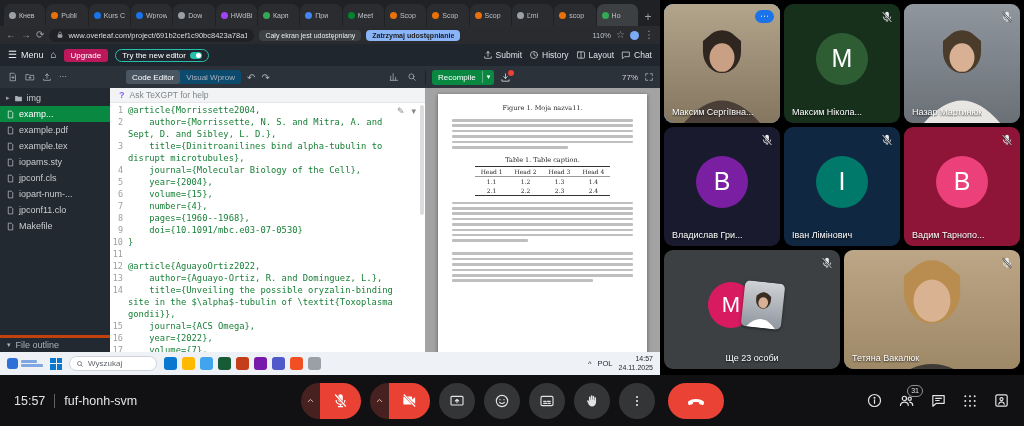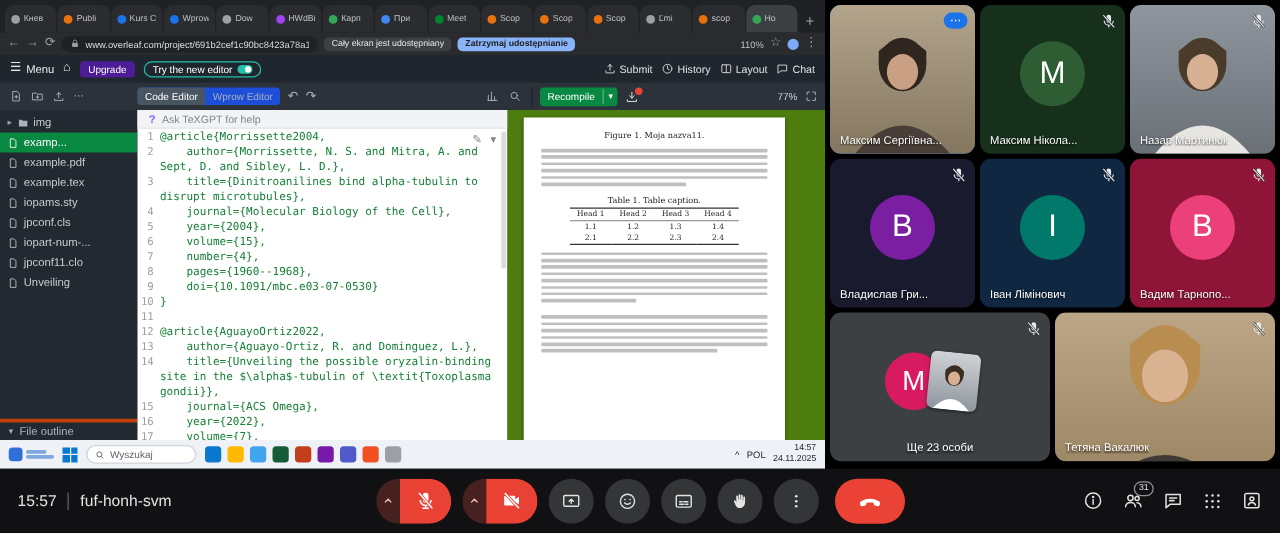--- a/index.html
+++ b/index.html
@@ -24,29 +24,29 @@
   .url{font-size:7.5px;color:#dadce0;white-space:nowrap;overflow:hidden}
   .pill-status{font-size:7px;color:#e8eaed;background:#3c4043;padding:2px 6px;border-radius:4px;white-space:nowrap}
   .pill-stop{font-size:7px;color:#202124;background:#8ab4f8;padding:2px 6px;border-radius:4px;white-space:nowrap;font-weight:bold}
   .sp{flex:1}
   .zoombadge{font-size:7.5px;color:#bdc1c6}
   .avatar-dot{width:9px;height:9px;border-radius:50%;background:#7baaf7;flex:none}
 
   .olheader{height:22px;background:#20262e;display:flex;align-items:center;gap:7px;padding:0 8px;color:#e8eaed}
   .menu-btn{display:flex;align-items:center;gap:4px;font-size:9px}
   .glyph{font-size:10px;line-height:1}
-  .upgrade{background:#4c1d95;color:#fff;font-size:8px;padding:2px 7px;border-radius:3px}
+  .upgrade{background:#be185d;color:#fff;font-size:8px;padding:2px 7px;border-radius:3px}
   .trynew{border:1px solid #25c0ab;color:#fff;font-size:8px;padding:1px 6px;border-radius:9px;display:flex;align-items:center;gap:4px}
   .toggle{width:12px;height:7px;border-radius:4px;background:#25c0ab;position:relative}
   .toggle::after{content:"";position:absolute;right:1px;top:1px;width:5px;height:5px;border-radius:50%;background:#fff}
   .hbtn{display:flex;align-items:center;gap:3px;font-size:8.5px;color:#dde1e6}
 
   .oltoolbar{height:22px;background:#2b323a;display:flex;align-items:center;color:#aab2bb}
   .ft-tools{width:110px;display:flex;align-items:center;gap:7px;padding:0 8px;flex:none}
-  .seg{display:flex;background:#1d4ed8;border-radius:3px;margin-left:0;flex:none}
+  .seg{display:flex;background:#0c4a6e;border-radius:3px;margin-left:16px;flex:none}
   .seg .on{background:#4a5562;color:#fff;font-size:8px;padding:2.5px 6px;border-radius:3px;white-space:nowrap}
   .seg .off{font-size:8px;padding:2.5px 6px;color:#aab2bb;white-space:nowrap}
   .undo{font-size:10px;color:#aab2bb;margin-left:6px}
   .edtools{margin-left:auto;display:flex;gap:8px;padding-right:8px}
   .pdftools{width:235px;flex:none;display:flex;align-items:center;gap:6px;padding:0 6px;border-left:1px solid #1d2228}
   .recompile{display:flex;align-items:center;background:#098842;border-radius:3px;overflow:hidden;color:#fff}
   .recompile .rlab{font-size:8px;padding:3px 6px}
   .recompile .rsep{width:1px;height:12px;background:rgba(255,255,255,.35)}
   .recompile .rdrop{font-size:7px;padding:3px 4px}
   .dl{position:relative;display:flex}
@@ -65,21 +65,21 @@
   .texgpt{height:15px;background:#f1f3f4;border-bottom:1px solid #e3e5e8;display:flex;align-items:center;gap:5px;padding:0 9px;flex:none}
   .texgpt .q{color:#8a5cf5;font-size:9px;font-weight:bold}
   .texgpt .ph{color:#80868b;font-size:8.5px}
   .codewrap{flex:1;overflow:hidden;padding-top:1px}
   .cl{display:flex;align-items:flex-start;min-height:12px}
   .cl .g{width:18px;flex:none;text-align:right;padding-right:5px;color:#9aa0a6;font:8.5px "DejaVu Sans Mono",monospace;line-height:12px}
   .cl .c{flex:1;font:8.8px "DejaVu Sans Mono",monospace;line-height:12px;color:#188038;white-space:pre-wrap;word-break:break-word;padding-right:12px}
   .ed-icons{position:absolute;top:18px;right:9px;display:flex;gap:7px;color:#80868b;font-size:9px}
   .ed-scroll{position:absolute;right:1px;top:17px;width:4px;height:110px;background:#dadce0;border-radius:2px}
 
-  .pdfpane{width:254px;background:#4d7c0f;position:relative;overflow:hidden;flex:none}
+  .pdfpane{width:235px;background:#a3a3a3;position:relative;overflow:hidden;flex:none}
   .page{position:absolute;left:13px;top:6px;width:209px;height:330px;background:#fff;box-shadow:0 1px 4px rgba(0,0,0,.45);
         padding:8px 14px;font-family:"DejaVu Serif",serif;color:#1f1f1f}
   .figcap{font-size:6.5px;text-align:center;margin:2px 0 7px}
   .skel{height:2.6px;background:#bfbfbf;margin:2.8px 0;border-radius:1px}
   .tabcap{font-size:6.5px;text-align:center;margin:7px 0 2px}
   .ptable{margin:1px auto 6px;border-collapse:collapse;font-size:6px;font-family:"DejaVu Serif",serif}
   .ptable th,.ptable td{padding:1px 6px;text-align:center;font-weight:normal}
   .ptable thead th{border-top:1px solid #333;border-bottom:1px solid #999}
   .ptable tbody tr:last-child td{border-bottom:1px solid #333}
 
@@ -285,21 +285,21 @@
           </span>
         <span class="ic">
             <svg viewBox="0 0 24 24" width="10" height="10" fill="none" stroke="#aab2bb" stroke-width="1.8" stroke-linecap="round" stroke-linejoin="round">
               <path d="M12 15V5m0 0L8 9m4-4 4 4M4 17v3h16v-3"></path>
             </svg>
           </span>
         <span class="glyph" style="font-size:8px">⋯</span>
       </div>
       <div class="seg">
         <span class="on">Code Editor</span>
-        <span class="off">Wprow Editor</span>
+        <span class="off">Visual Wprow</span>
       </div>
       <span class="undo">↶</span>
       <span class="undo">↷</span>
       <div class="edtools">
         <span class="ic">
             <svg viewBox="0 0 24 24" width="10" height="10" fill="none" stroke="#aab2bb" stroke-width="1.8" stroke-linecap="round" stroke-linejoin="round">
               <path d="M4 20V10M10 20V4M16 20v-7M21 20H3"></path>
             </svg>
           </span>
         <span class="ic">
@@ -399,21 +399,21 @@
                 </svg>
               </span>
               <span class="ft-name">jpconf11.clo</span>
             </div>
             <div class="ft-row">
               <span class="ic">
                 <svg viewBox="0 0 24 24" width="9" height="9" fill="none" stroke="currentColor" stroke-width="1.8">
                   <path d="M6 3h8l4 4v14H6z"></path>
                 </svg>
               </span>
-              <span class="ft-name">Unveiling</span>
+              <span class="ft-name">Makefile</span>
             </div>
           </div>
         <div class="ft-outline">
           <span style="font-size:7px">▾</span>
           <span>File outline</span>
         </div>
       </div>
 
       <div class="editor">
         <div class="texgpt">

